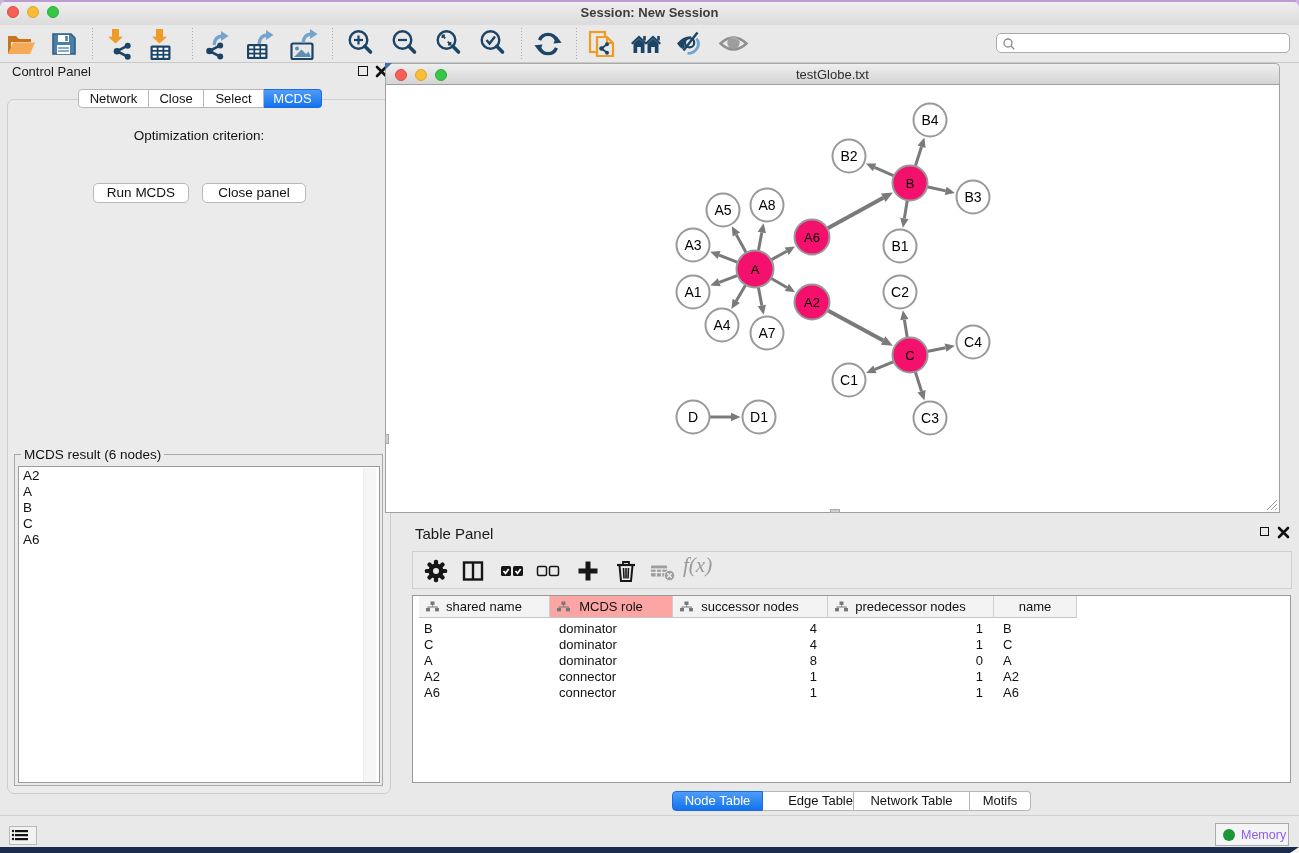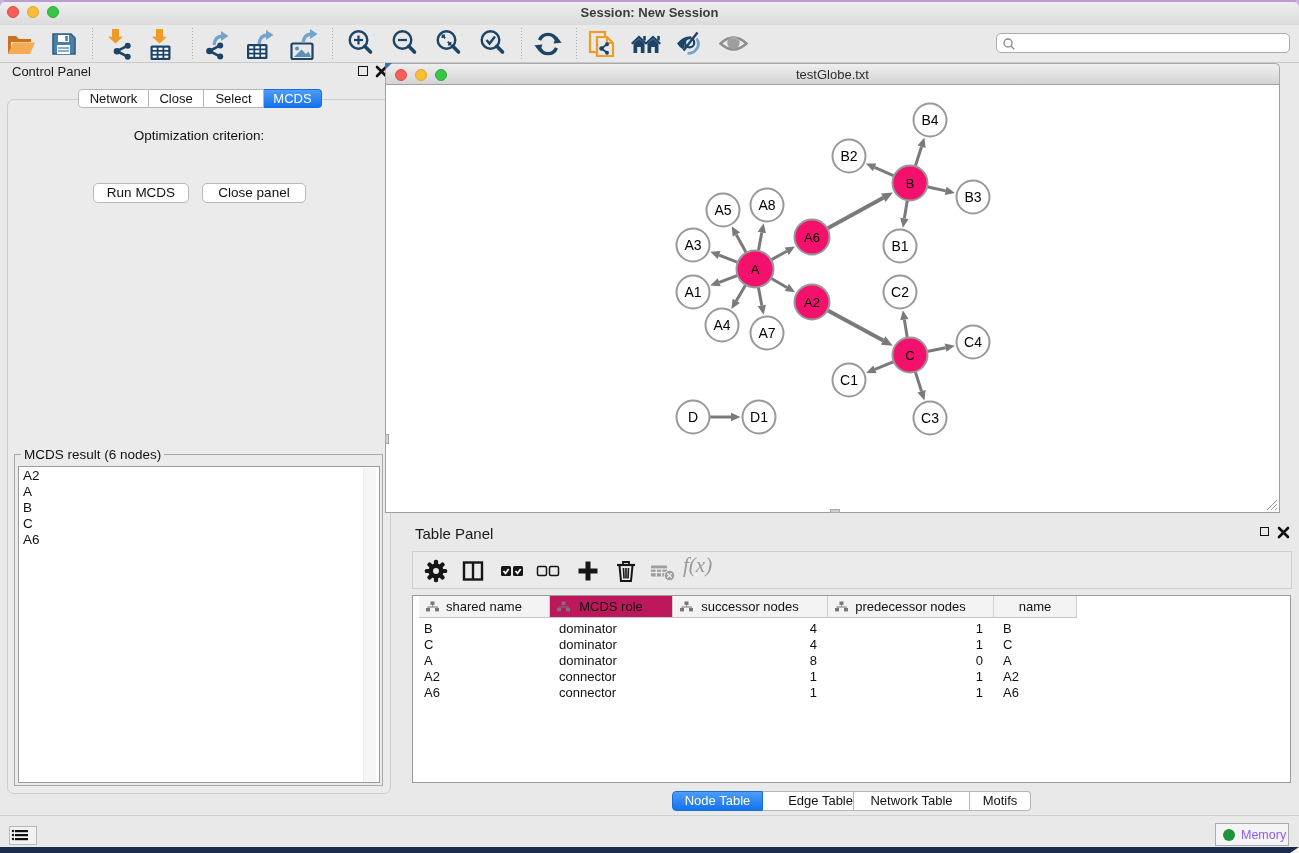--- a/index.html
+++ b/index.html
@@ -403,21 +403,21 @@
                 <rect x="4.5" y="0.5" width="4" height="3.4"></rect>
                 <rect x="0" y="7" width="4" height="3.4"></rect>
                 <rect x="9" y="7" width="4" height="3.4"></rect>
                 <path d="M6.2 4 h0.9 v1.6 h-0.9z"></path>
                 <path d="M1.5 6.8 v-1.3 h10.3 v1.3 h-1 v-0.4 H2.5 v0.4z"></path>
               </g>
             </svg>
           </span>
           <div style="text-align:center;line-height:21px;">shared name</div>
         </div>
-        <div style="position:absolute;left:137px;top:0;width:123px;height:22px;background:#be185d;border-right:1px solid #cfcfcf;border-bottom:1px solid #c4c4c4;">
+        <div style="position:absolute;left:137px;top:0;width:123px;height:22px;background:#fca5a5;border-right:1px solid #cfcfcf;border-bottom:1px solid #c4c4c4;">
           <span style="position:absolute;left:7px;top:5px;">
             <svg width="13" height="12" viewBox="0 0 13 12" style="vertical-align:-2px">
               <g fill="#777">
                 <rect x="4.5" y="0.5" width="4" height="3.4"></rect>
                 <rect x="0" y="7" width="4" height="3.4"></rect>
                 <rect x="9" y="7" width="4" height="3.4"></rect>
                 <path d="M6.2 4 h0.9 v1.6 h-0.9z"></path>
                 <path d="M1.5 6.8 v-1.3 h10.3 v1.3 h-1 v-0.4 H2.5 v0.4z"></path>
               </g>
             </svg>

